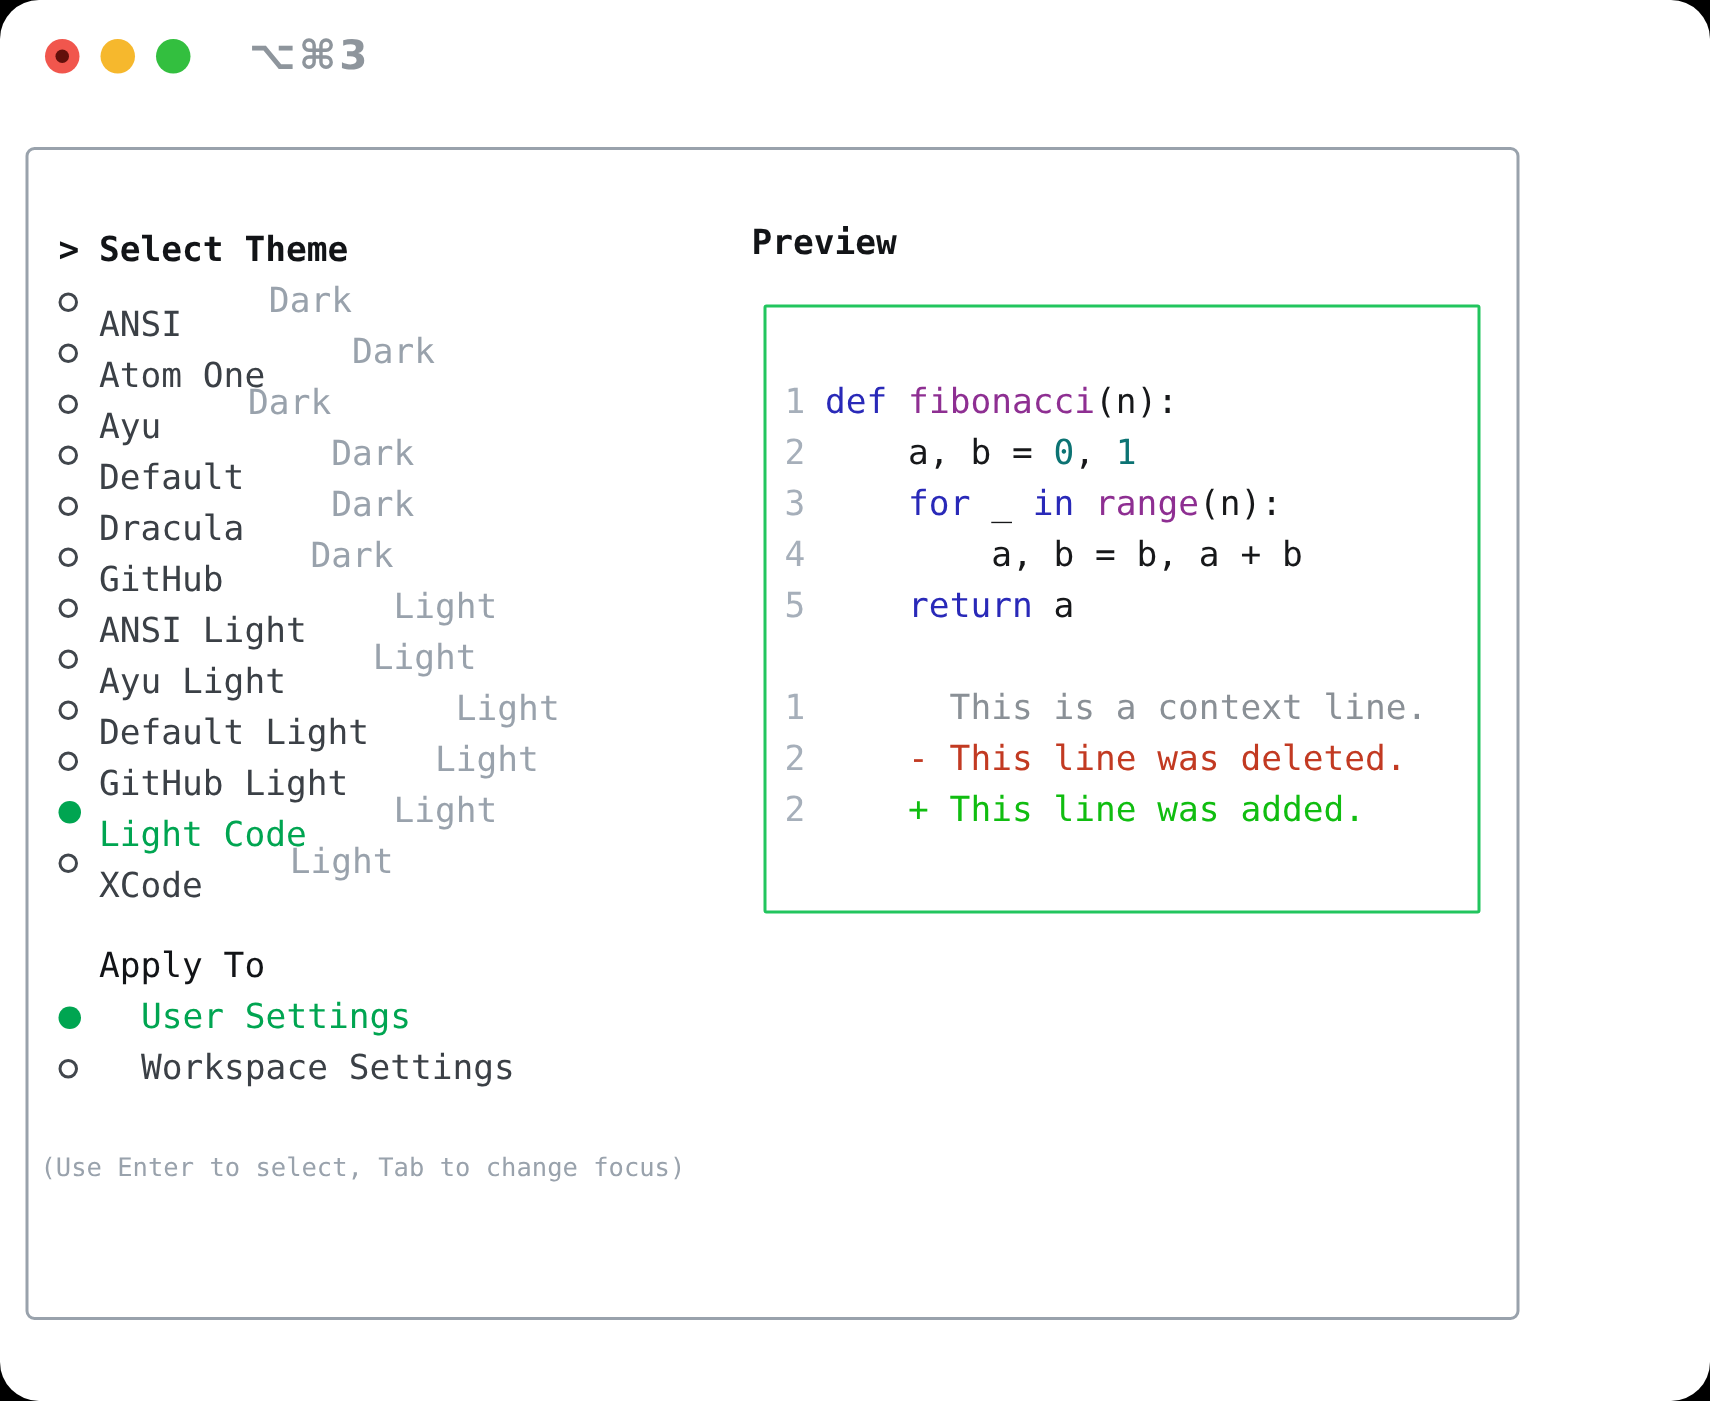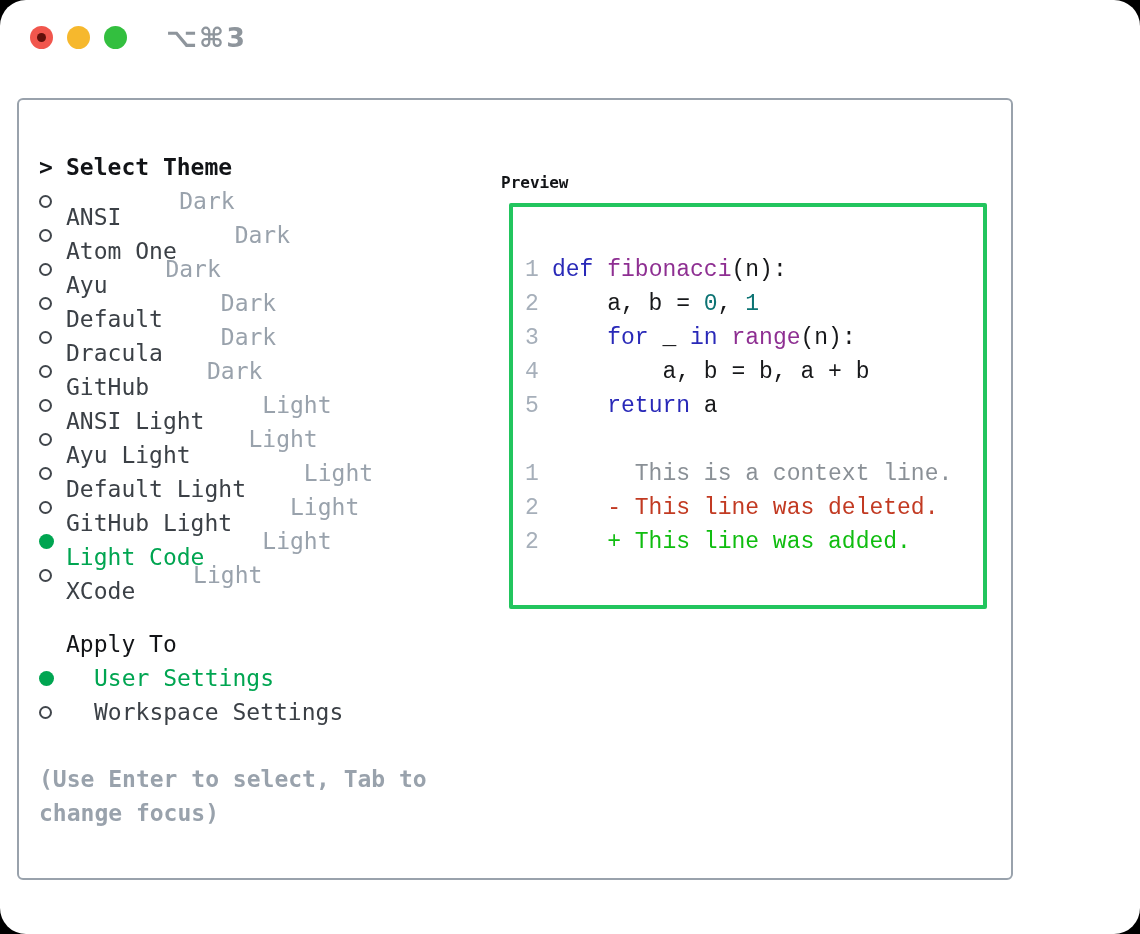--- a/index.html
+++ b/index.html
@@ -52,34 +52,34 @@
   .theme-name { color: #3b4046; margin-top: 32px; }
   .theme-name.sel { color: #00a551; }
   .variant { color: #99a2ac; margin-left: 44px; }
 
   .apply-block { position: absolute; left: 20px; top: 527px; }
   .apply-label { color: #121417; padding-left: 27px; }
   .opt-name { color: #3b4046; margin-left: 28px; }
   .opt-name.sel { color: #00a551; }
 
   .help {
-    position: absolute; left: 20px; top: 662px; width: 432px;
-    font-size: 23px; line-height: 34px; color: #99a2ac; font-weight: bold;
+    position: absolute; left: 8px; top: 662px; width: 432px;
+    font-size: 17px; line-height: 34px; color: #99a2ac;
   }
 
   
   .preview-title {
-    position: absolute; left: 482px; top: 66px;
-    font-size: 16px; line-height: 34px; font-weight: bold; color: #121417;
+    position: absolute; left: 482px; top: 45px;
+    font-size: 23px; line-height: 34px; font-weight: bold; color: #121417;
   }
   .preview-box {
     position: absolute; left: 490px; top: 103px;
     width: 478px; height: 406px;
-    border: 4px solid #22c55e; border-radius: 2px;
-    padding: 46px 0 0 12px; overflow: hidden; font-family: Liberation Mono, monospace;
+    border: 2px solid #22c55e; border-radius: 2px;
+    padding: 46px 0 0 12px; overflow: hidden;
   }
   .pline { height: 34px; line-height: 34px; font-size: 23px; white-space: pre; }
   .gutter { display: inline-block; width: 27px; color: #a6afba; white-space: pre; }
   .spacer-line { height: 34px; }
 
   .seg-keyword  { color: #2929b8; }
   .seg-function { color: #8e2f92; }
   .seg-literal  { color: #0c7373; }
   .seg-plain    { color: #17181a; }
   .diff-context { color: #8a9096; }

